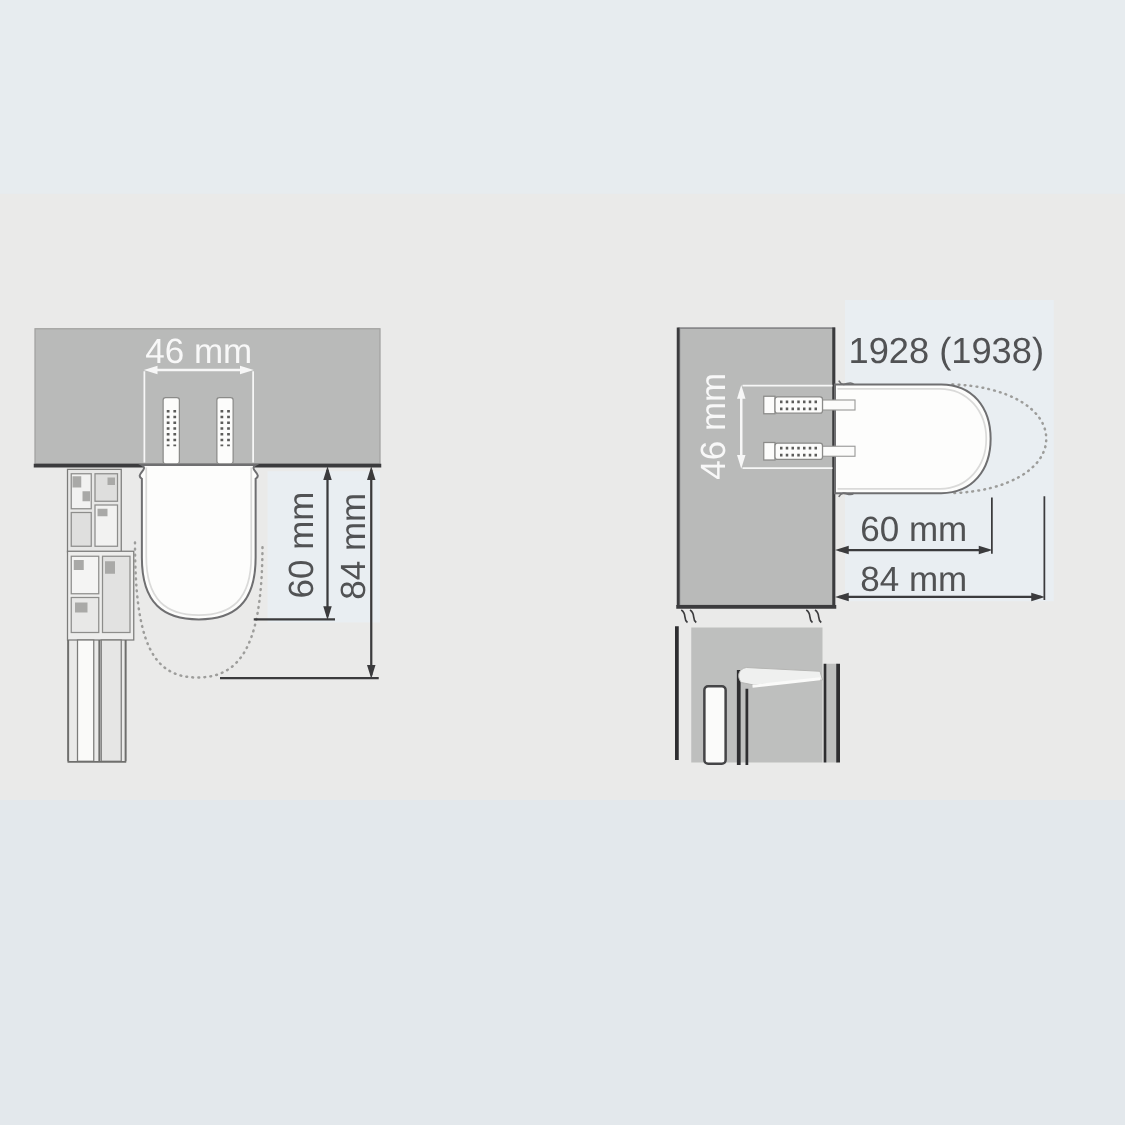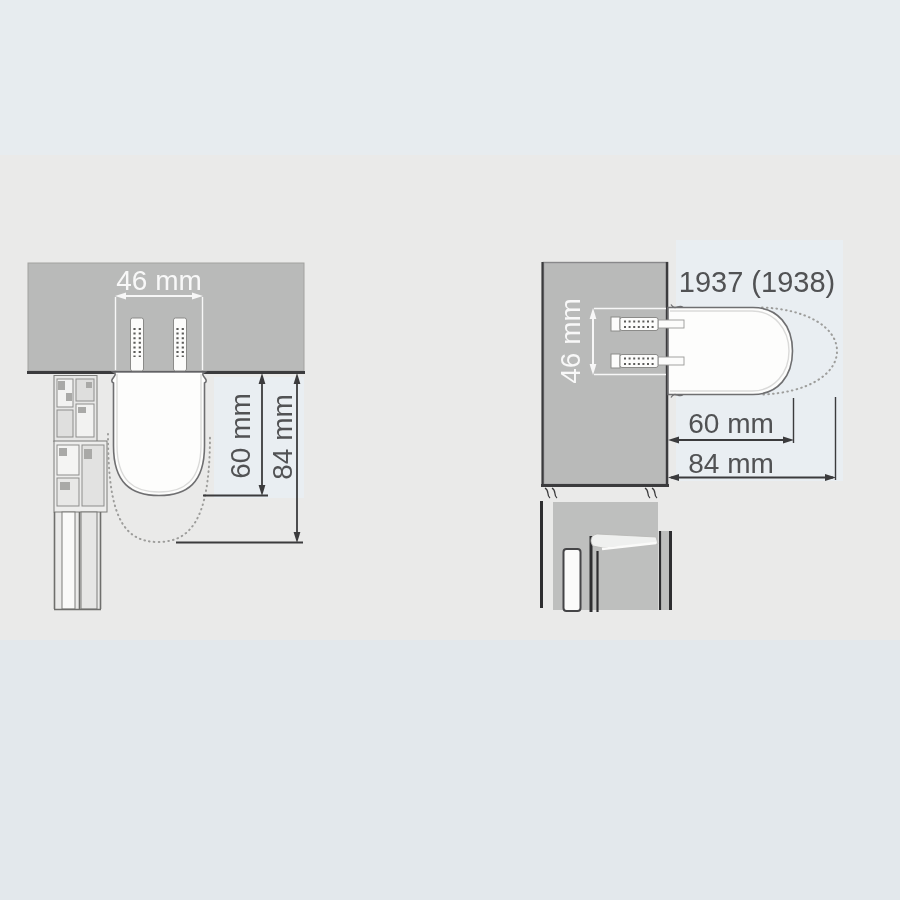--- a/index.html
+++ b/index.html
@@ -168,18 +168,18 @@
         <path d="M597,534 c-6,1 -8,7 -4,12 l10,2 55,-4 -2,-7 z" fill="#eff0ef" stroke="#b5b5b3" stroke-width="0.8"></path>
         <line x1="602" y1="549" x2="656" y2="543" stroke="#fafaf9" stroke-width="2.5"></line>
       </g>
     </g>
   </svg>
 
   <div class="lbl white" style="left:159px;top:281px;">46 mm</div>
   <div class="lbl rot" style="left:241px;top:436px;">60 mm</div>
   <div class="lbl rot" style="left:283px;top:437px;">84 mm</div>
 
-  <div class="lbl title" style="left:757px;top:282px;">1937 (1938)</div>
+  <div class="lbl title" style="left:757px;top:282px;">1928 (1938)</div>
   <div class="lbl rot white" style="left:571px;top:341px;">46 mm</div>
   <div class="lbl" style="left:731px;top:424px;">60 mm</div>
   <div class="lbl" style="left:731px;top:464px;">84 mm</div>
 
 </div>
 
 </body></html>

